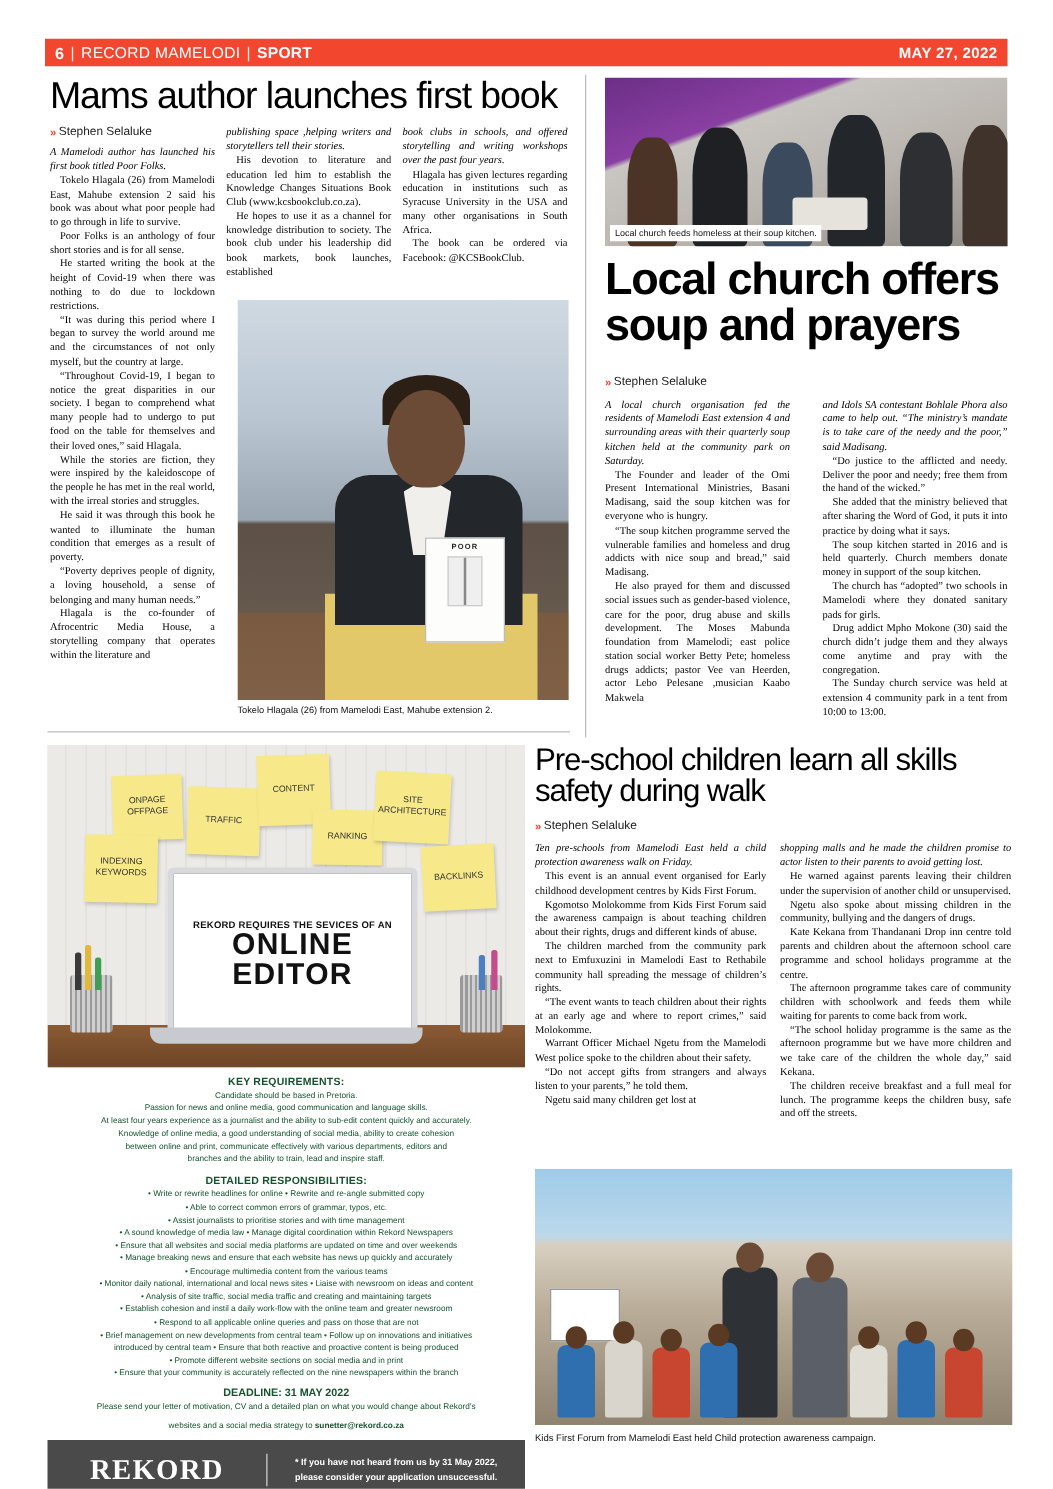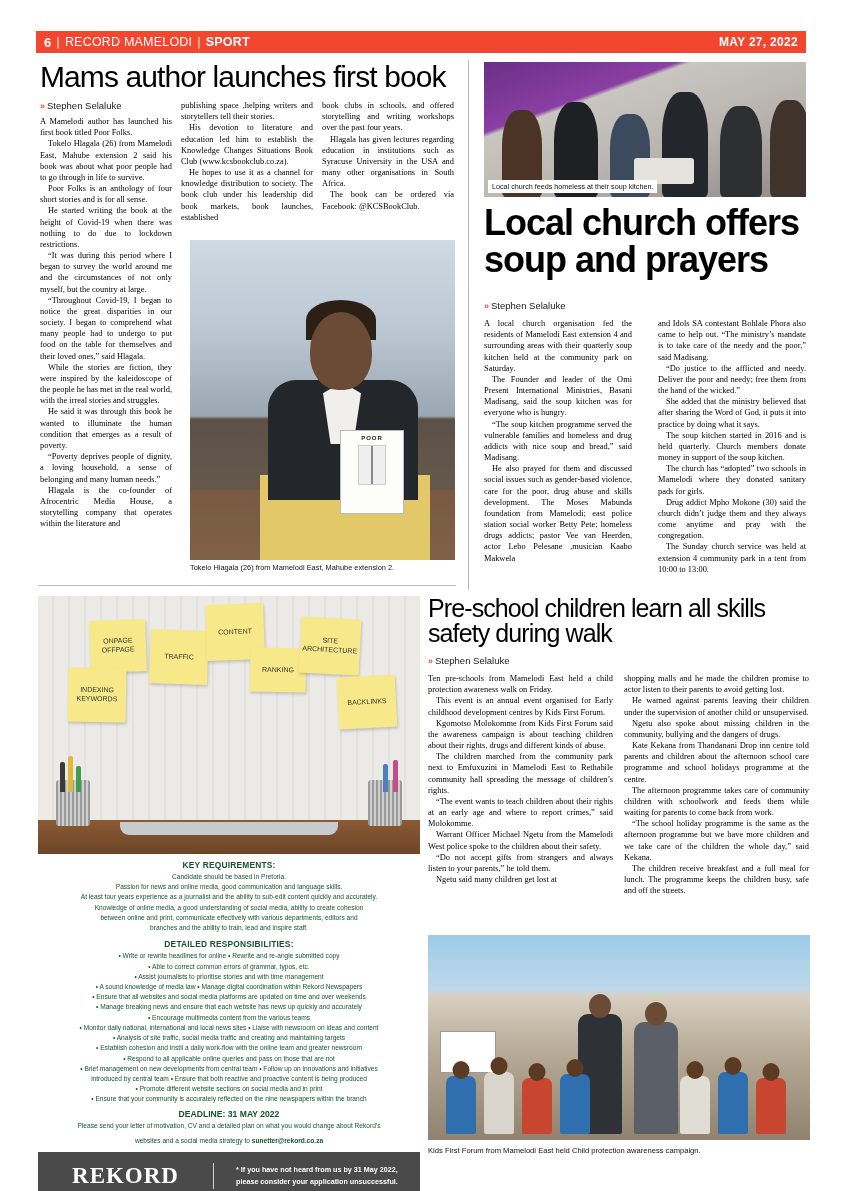--- a/index.html
+++ b/index.html
@@ -16,21 +16,21 @@
   .mh-left .sec{font-size:12.5px;}
   .mh-right{font-family:"Liberation Sans",sans-serif;font-weight:bold;font-size:12px;letter-spacing:.3px;}
   .mh-left .pub{font-weight:500;}
 
   
   .hl{font-family:"Liberation Sans",sans-serif;font-weight:normal;letter-spacing:-.9px;line-height:1.0;color:#000;}
   .byline{font-family:"Liberation Sans",sans-serif;font-size:9.5px;color:#1a1a1a;display:flex;align-items:center;gap:4px;margin-bottom:5px;}
   .byline .arrows{color:#f2462f;font-size:9px;letter-spacing:-2px;font-weight:bold;}
   .body-col{font-family:"Liberation Serif",serif;font-size:8.4px;line-height:1.33;text-align:justify;}
   .body-col p{margin:0;text-indent:8px;}
-  .body-col p.first{text-indent:0;}
+  .body-col p.first{text-indent:0;font-style:italic;}
   .rule{position:absolute;background:#bbb;}
   .vrule{width:1px;}
   .hrule{height:1px;}
 
   
   #art1-head{position:absolute;left:40px;top:62px;width:415px;font-size:30px;}
   #art1-cols{position:absolute;left:40px;top:100px;width:415px;display:flex;gap:9px;}
   #art1-cols .col{width:132px;}
   #art1-cols .col.c1{width:132px;}
   #art1-photo{position:absolute;left:190px;top:240px;width:265px;height:320px;overflow:hidden;}
@@ -309,20 +309,27 @@
       <div class="desk"></div>
 
       <div class="note" style="left:52px;top:24px;width:56px;height:52px;">ONPAGE OFFPAGE</div>
       <div class="note" style="left:112px;top:34px;width:58px;height:54px;transform:rotate(2deg);">TRAFFIC</div>
       <div class="note" style="left:168px;top:8px;width:58px;height:56px;">CONTENT</div>
       <div class="note" style="left:212px;top:52px;width:56px;height:44px;transform:rotate(1deg);">RANKING</div>
       <div class="note" style="left:262px;top:22px;width:60px;height:56px;transform:rotate(3deg);">SITE ARCHITECTURE</div>
       <div class="note" style="left:30px;top:72px;width:58px;height:54px;transform:rotate(1deg);">INDEXING KEYWORDS</div>
       <div class="note" style="left:300px;top:80px;width:58px;height:52px;transform:rotate(-3deg);">BACKLINKS</div>
 
+      <div class="laptop">
+        <div class="laptop-scr">
+          <div class="lt-sub">REKORD REQUIRES THE SEVICES OF AN</div>
+          <div class="lt-main">ONLINE</div>
+          <div class="lt-main">EDITOR</div>
+        </div>
+      </div>
       <div class="laptop-base"></div>
 
       <div class="cup" style="left:18px;"></div>
       <div class="pencil" style="left:22px;bottom:62px;height:30px;background:#3a3a3a;"></div>
       <div class="pencil" style="left:30px;bottom:62px;height:36px;background:#e0b93c;"></div>
       <div class="pencil" style="left:38px;bottom:62px;height:26px;background:#3f9e53;"></div>
       <div class="cup" style="right:18px;"></div>
       <div class="pencil" style="right:22px;bottom:62px;height:32px;background:#c44c8a;"></div>
       <div class="pencil" style="right:32px;bottom:62px;height:28px;background:#4c7fc0;"></div>
     </div>

